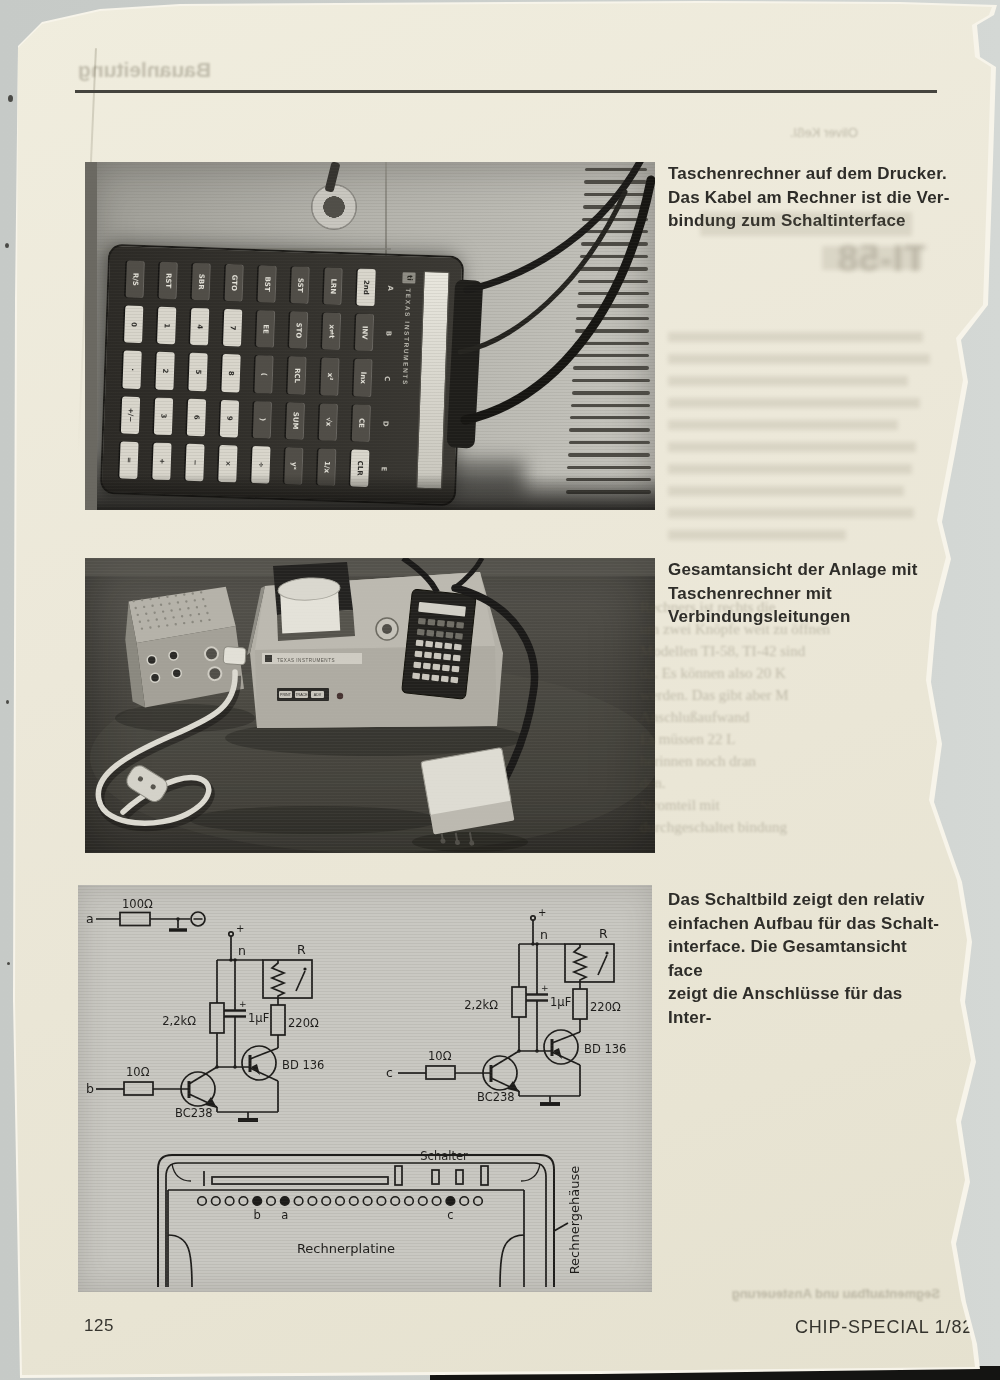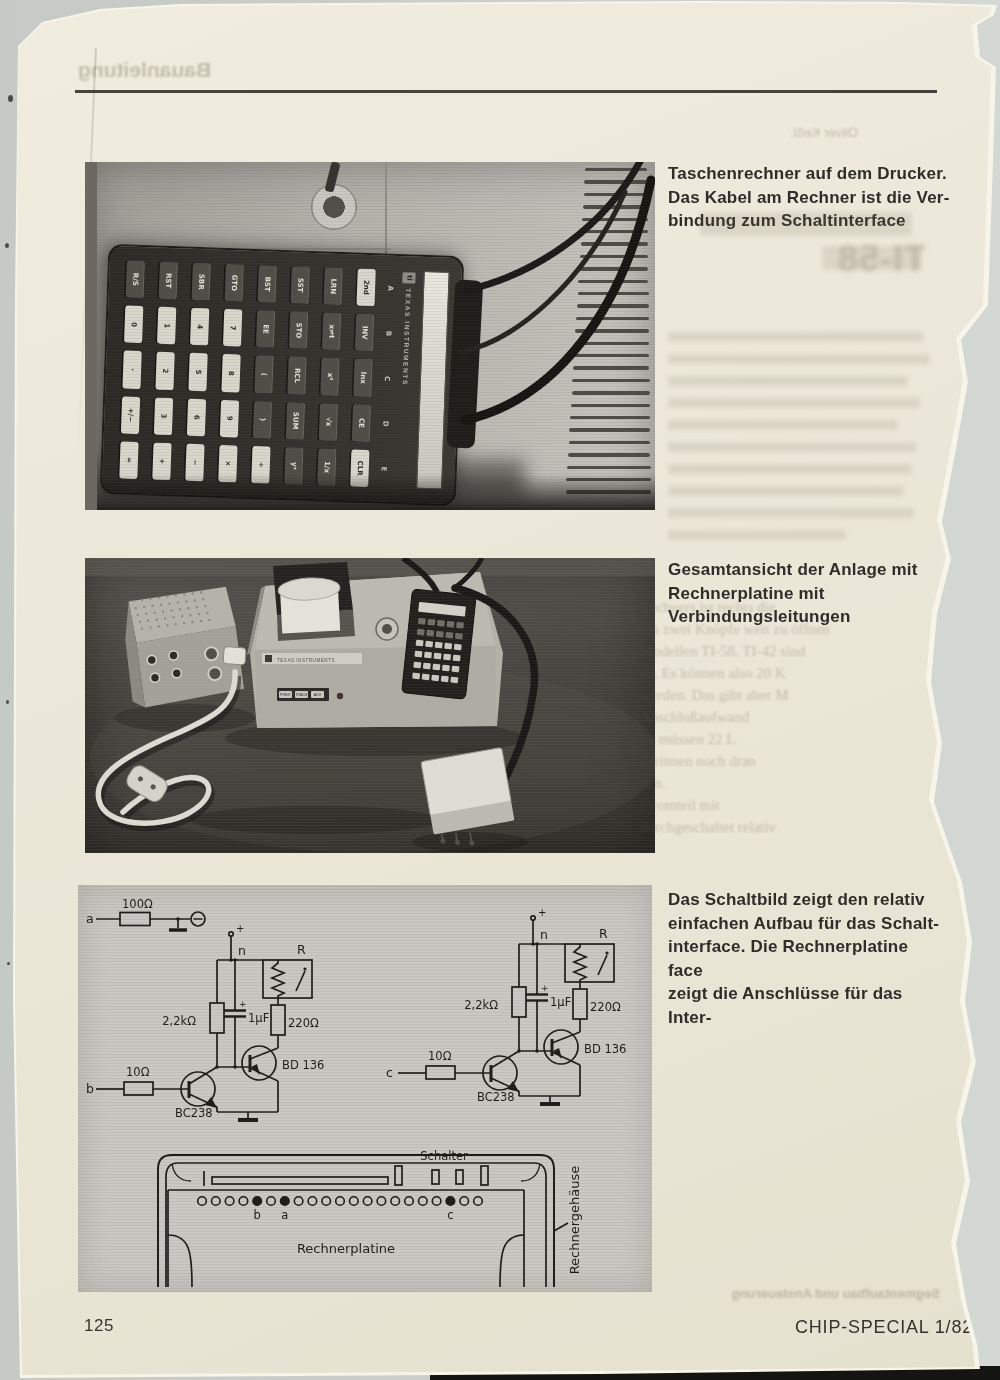--- a/index.html
+++ b/index.html
@@ -374,36 +374,36 @@
           <line x1="378" y1="274" x2="378" y2="284" stroke="#504e48" stroke-width="2"></line>
           <circle cx="350" cy="278" r="2.5" fill="#504e48"></circle>
           <circle cx="364" cy="282" r="2.5" fill="#504e48"></circle>
           <circle cx="378" cy="285" r="2.5" fill="#504e48"></circle>
         </g>
       </svg>
       <div class="ht"></div>
     </div>
     <div class="caption" style="top:558px;">
         <div>Gesamtansicht der Anlage mit</div>
-        <div>Rechnerplatine mit</div>
+        <div>Taschenrechner mit</div>
         <div>Verbindungsleitungen</div>
       </div>
 
     <div class="ghost-col">
         <div>Rechners ist rechts die</div>
         <div>um zwei Knöpfe weit zu öffnen</div>
         <div>Modellen TI-58, TI-42 sind</div>
         <div>da. Es können also 20 K</div>
         <div>werden. Das gibt aber M</div>
         <div>Anschlußaufwand</div>
         <div>Es müssen 22 L</div>
         <div>herinnen noch dran</div>
         <div>den.</div>
         <div>Stromteil mit</div>
-        <div>durchgeschaltet relativ</div>
+        <div>durchgeschaltet bindung</div>
       </div>
 
     <div class="fig abs">
       <svg width="574" height="407" viewBox="0 0 574 407">
         <defs>
           <g id="mainckt">
             <circle cx="153" cy="49" r="2.2" fill="none"></circle>
             <text x="158" y="47" font-size="10">+</text>
             <line x1="153" y1="51.5" x2="153" y2="75"></line>
             <text x="160" y="70" font-size="12.5">n</text>
@@ -529,21 +529,21 @@
             <line x1="476" y1="346" x2="490" y2="338"></line>
             <text x="497" y="339" font-size="13" text-anchor="middle" transform="rotate(-90 497 335)">Rechnergehäuse</text>
           </g>
         </g>
       </svg>
       <div class="ht"></div>
     </div>
     <div class="caption" style="top:888px;">
         <div>Das Schaltbild zeigt den relativ</div>
         <div>einfachen Aufbau für das Schalt-</div>
-        <div>interface. Die Rechnerplatine</div>
+        <div>interface. Die Gesamtansicht</div>
         <div>face</div>
         <div>zeigt die Anschlüsse für das Inter-</div>
       </div>
 
     <div class="ghost mirror" style="left:700px;top:1286px;width:240px;font-size:13px;">Segmentaufbau und Ansteuerung</div>
 
     <div class="pageno abs">125</div>
     <div class="mag abs">CHIP-SPECIAL 1/82</div>
   </div>
 </div>

